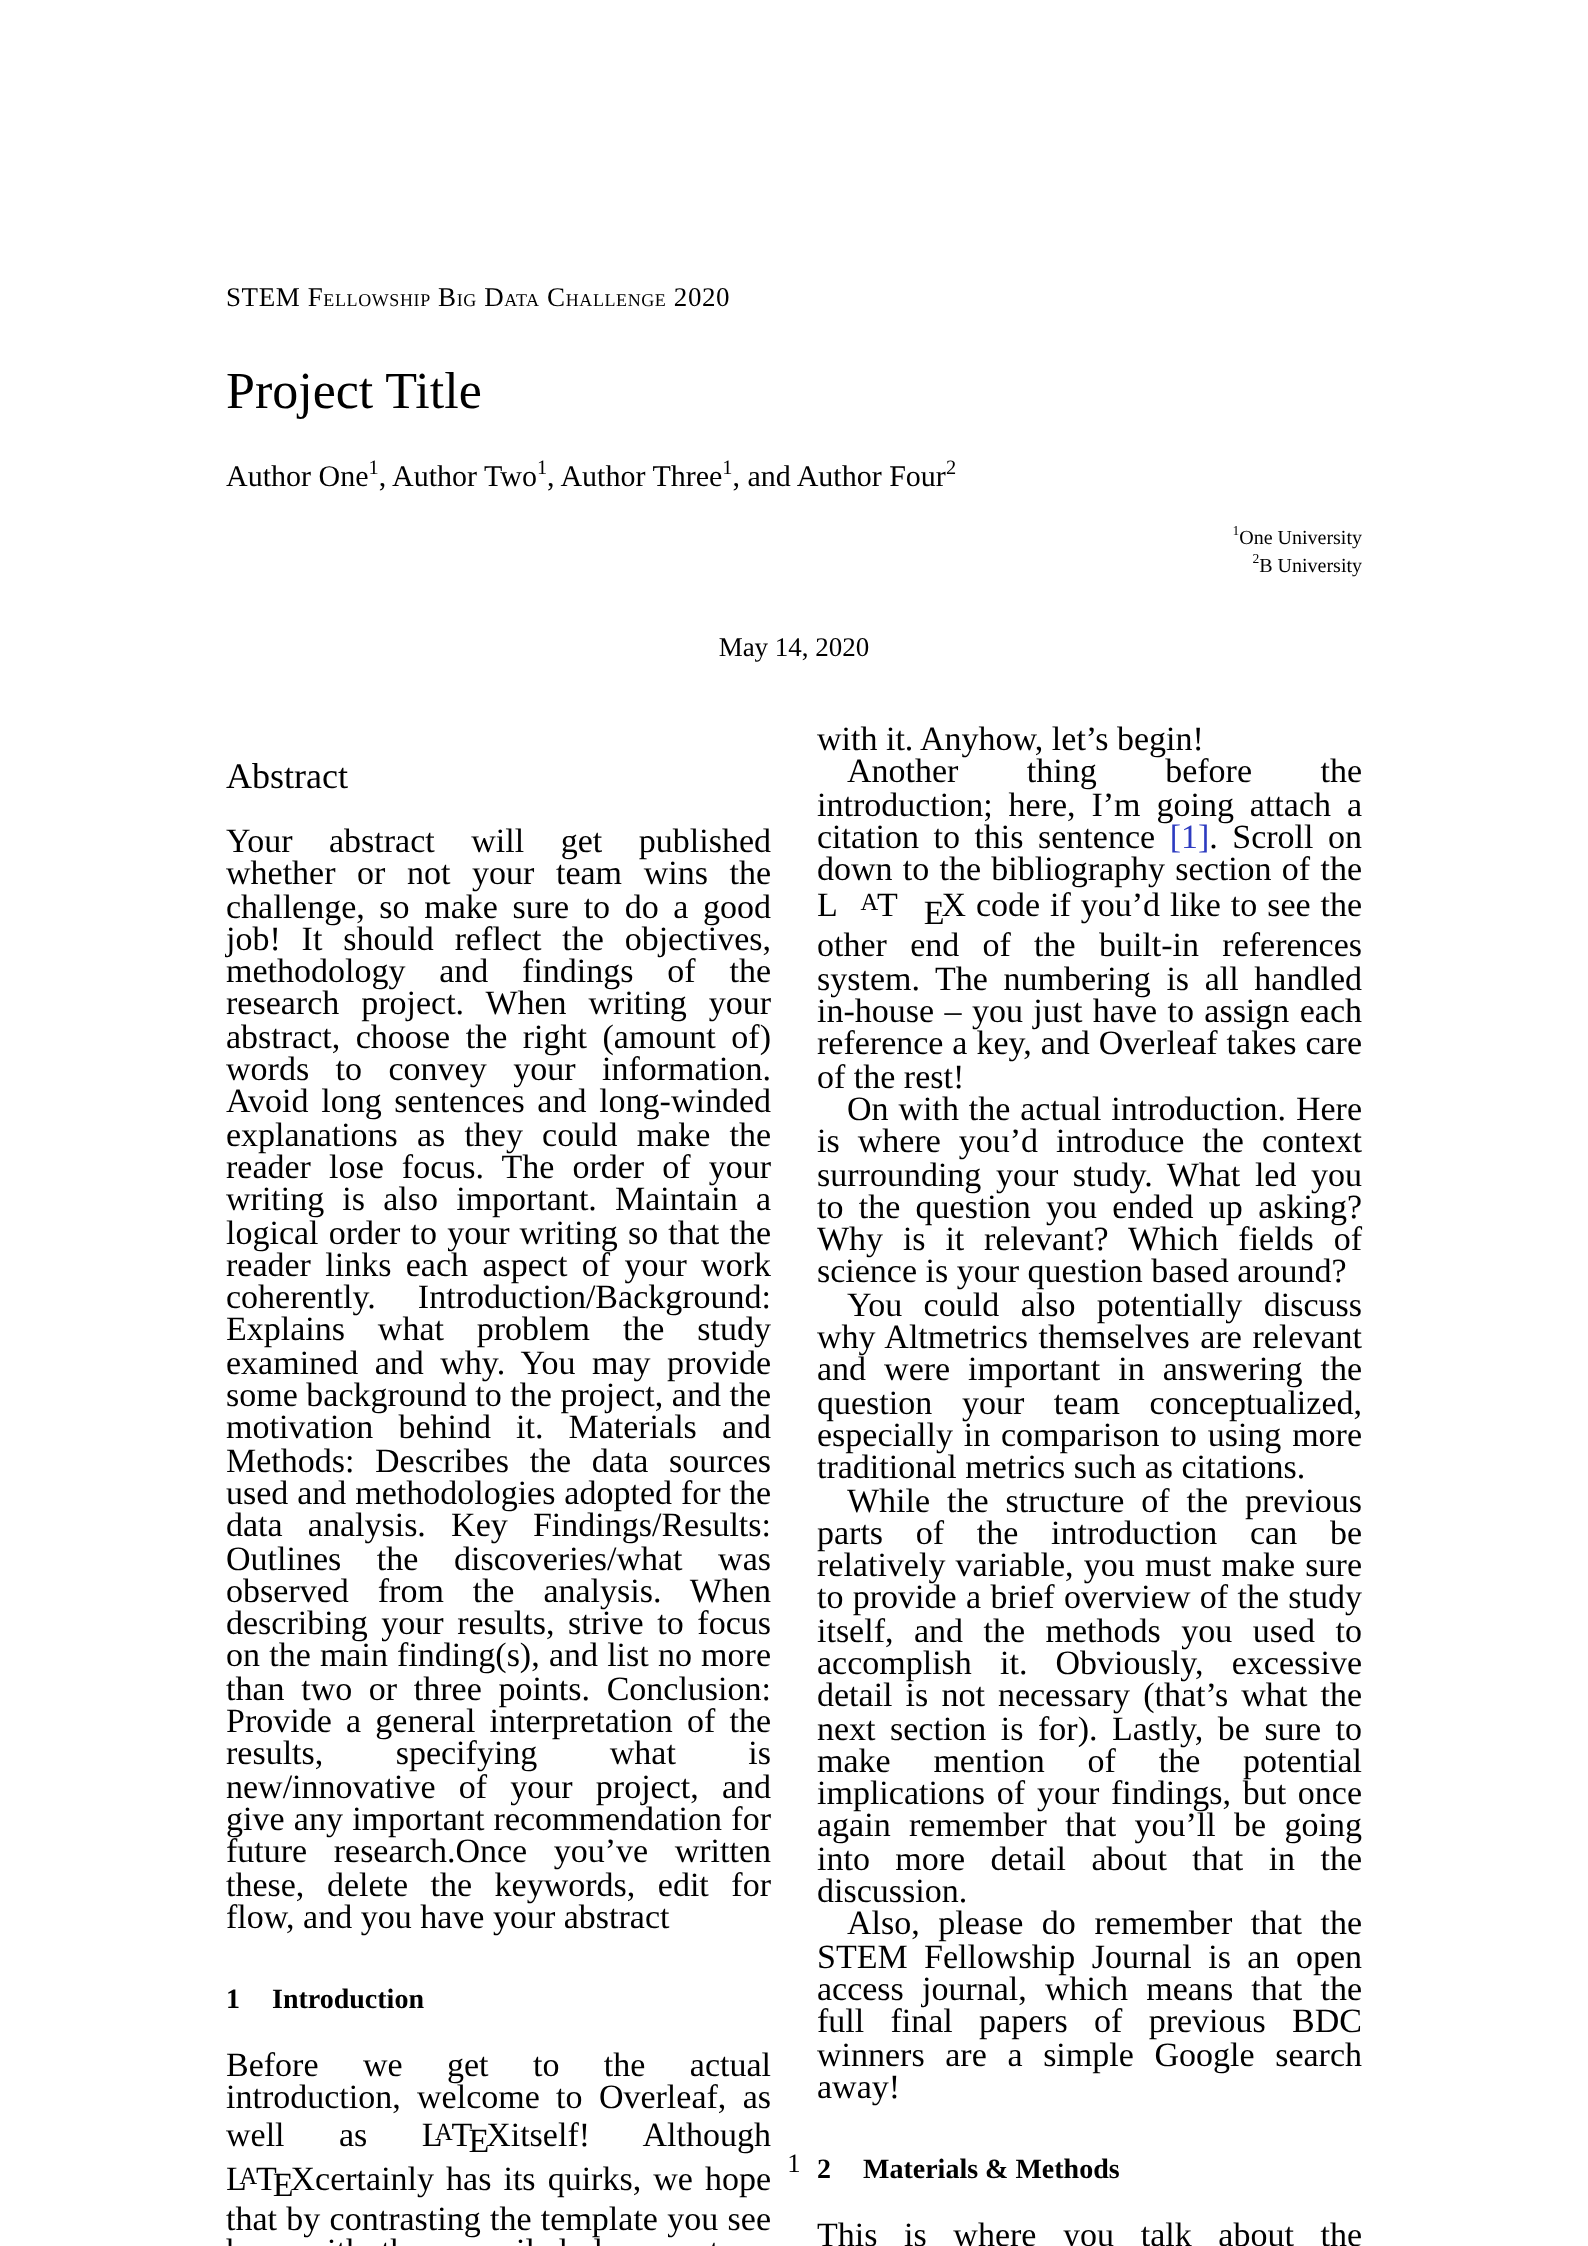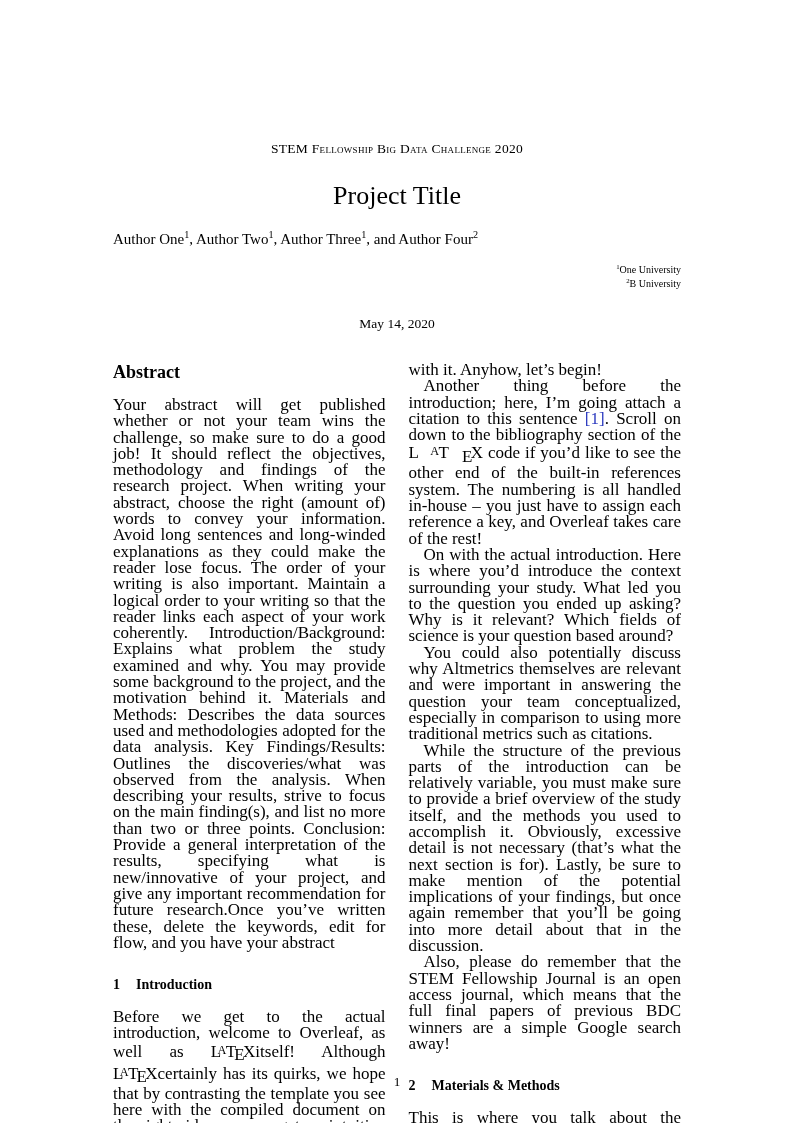--- a/index.html
+++ b/index.html
@@ -8,27 +8,26 @@
     width:794px; height:1123px;
     margin:0 auto;
     background:#ffffff;
     color:#000000;
     font-family:"Liberation Serif","DejaVu Serif",serif;
     overflow:hidden;
   }
   .content { padding:141px 113px 0 113px; }
 
   .conf-header {
-    text-align:center;
     font-variant:small-caps;
     font-size:13.5px;
     letter-spacing:0.3px;
   }
   .title {
-    text-align:center;
+    text-align:left;
     font-size:26px;
     font-weight:400;
     margin:24px 0 0 0;
   }
   .authors {
     font-size:15px;
     margin-top:20px;
   }
   .affils {
     text-align:right;
@@ -54,22 +53,22 @@
     line-height:16.3px;
     text-align:justify;
     hyphens:auto;
     -webkit-hyphens:auto;
     margin:0;
   }
   .para.indent { text-indent:15px; }
 
   .abstract-heading {
     font-size:18px;
-    font-weight:700;
-    margin:0 0 14px 0;
+    font-weight:400;
+    margin:16px 0 14px 0;
   }
   .section {
     font-size:14px;
     font-weight:700;
     margin:26px 0 16px 0;
   }
   .sec-num { margin-right:16px; }
 
   .keywords { margin-top:13px; font-size:13.3px; line-height:16.3px; }
   .kw-label { font-weight:700; }

